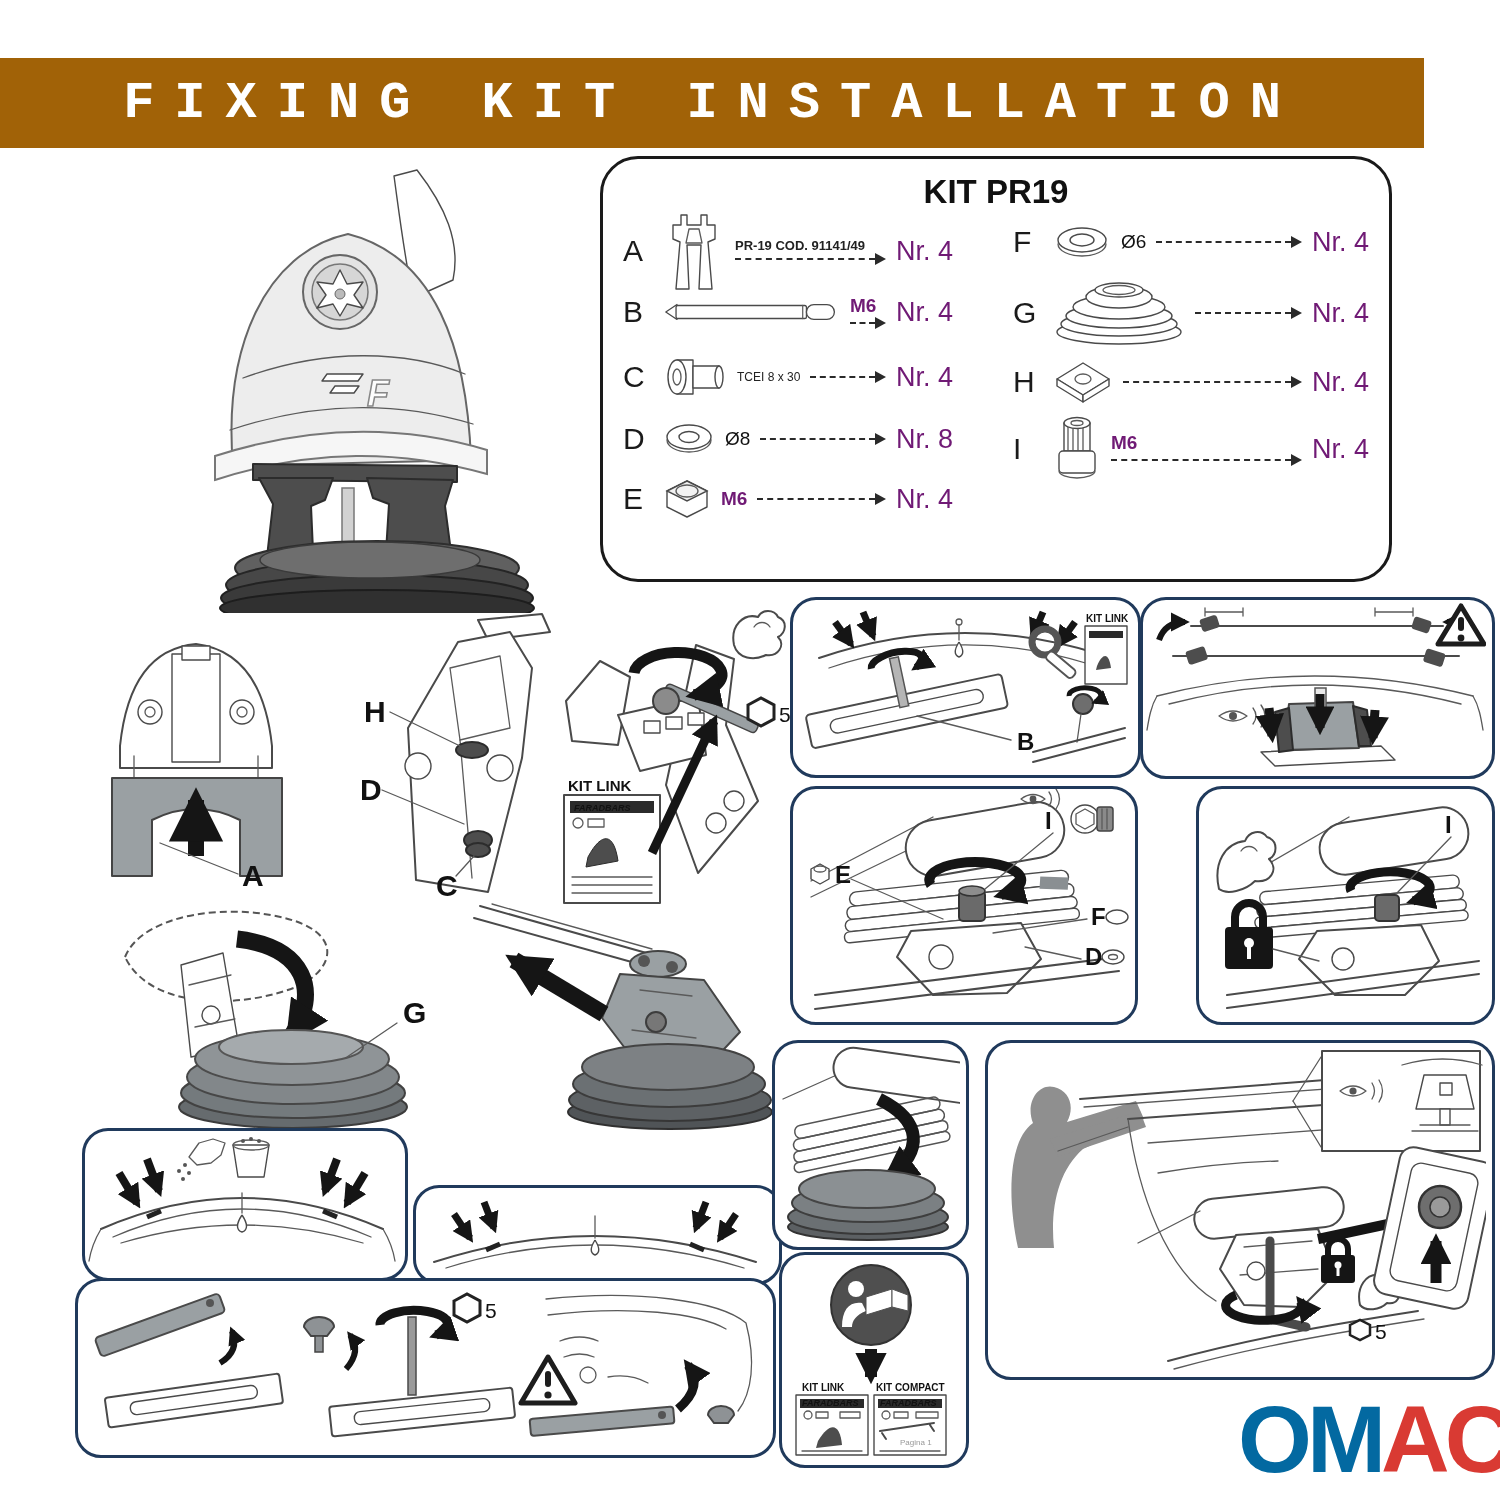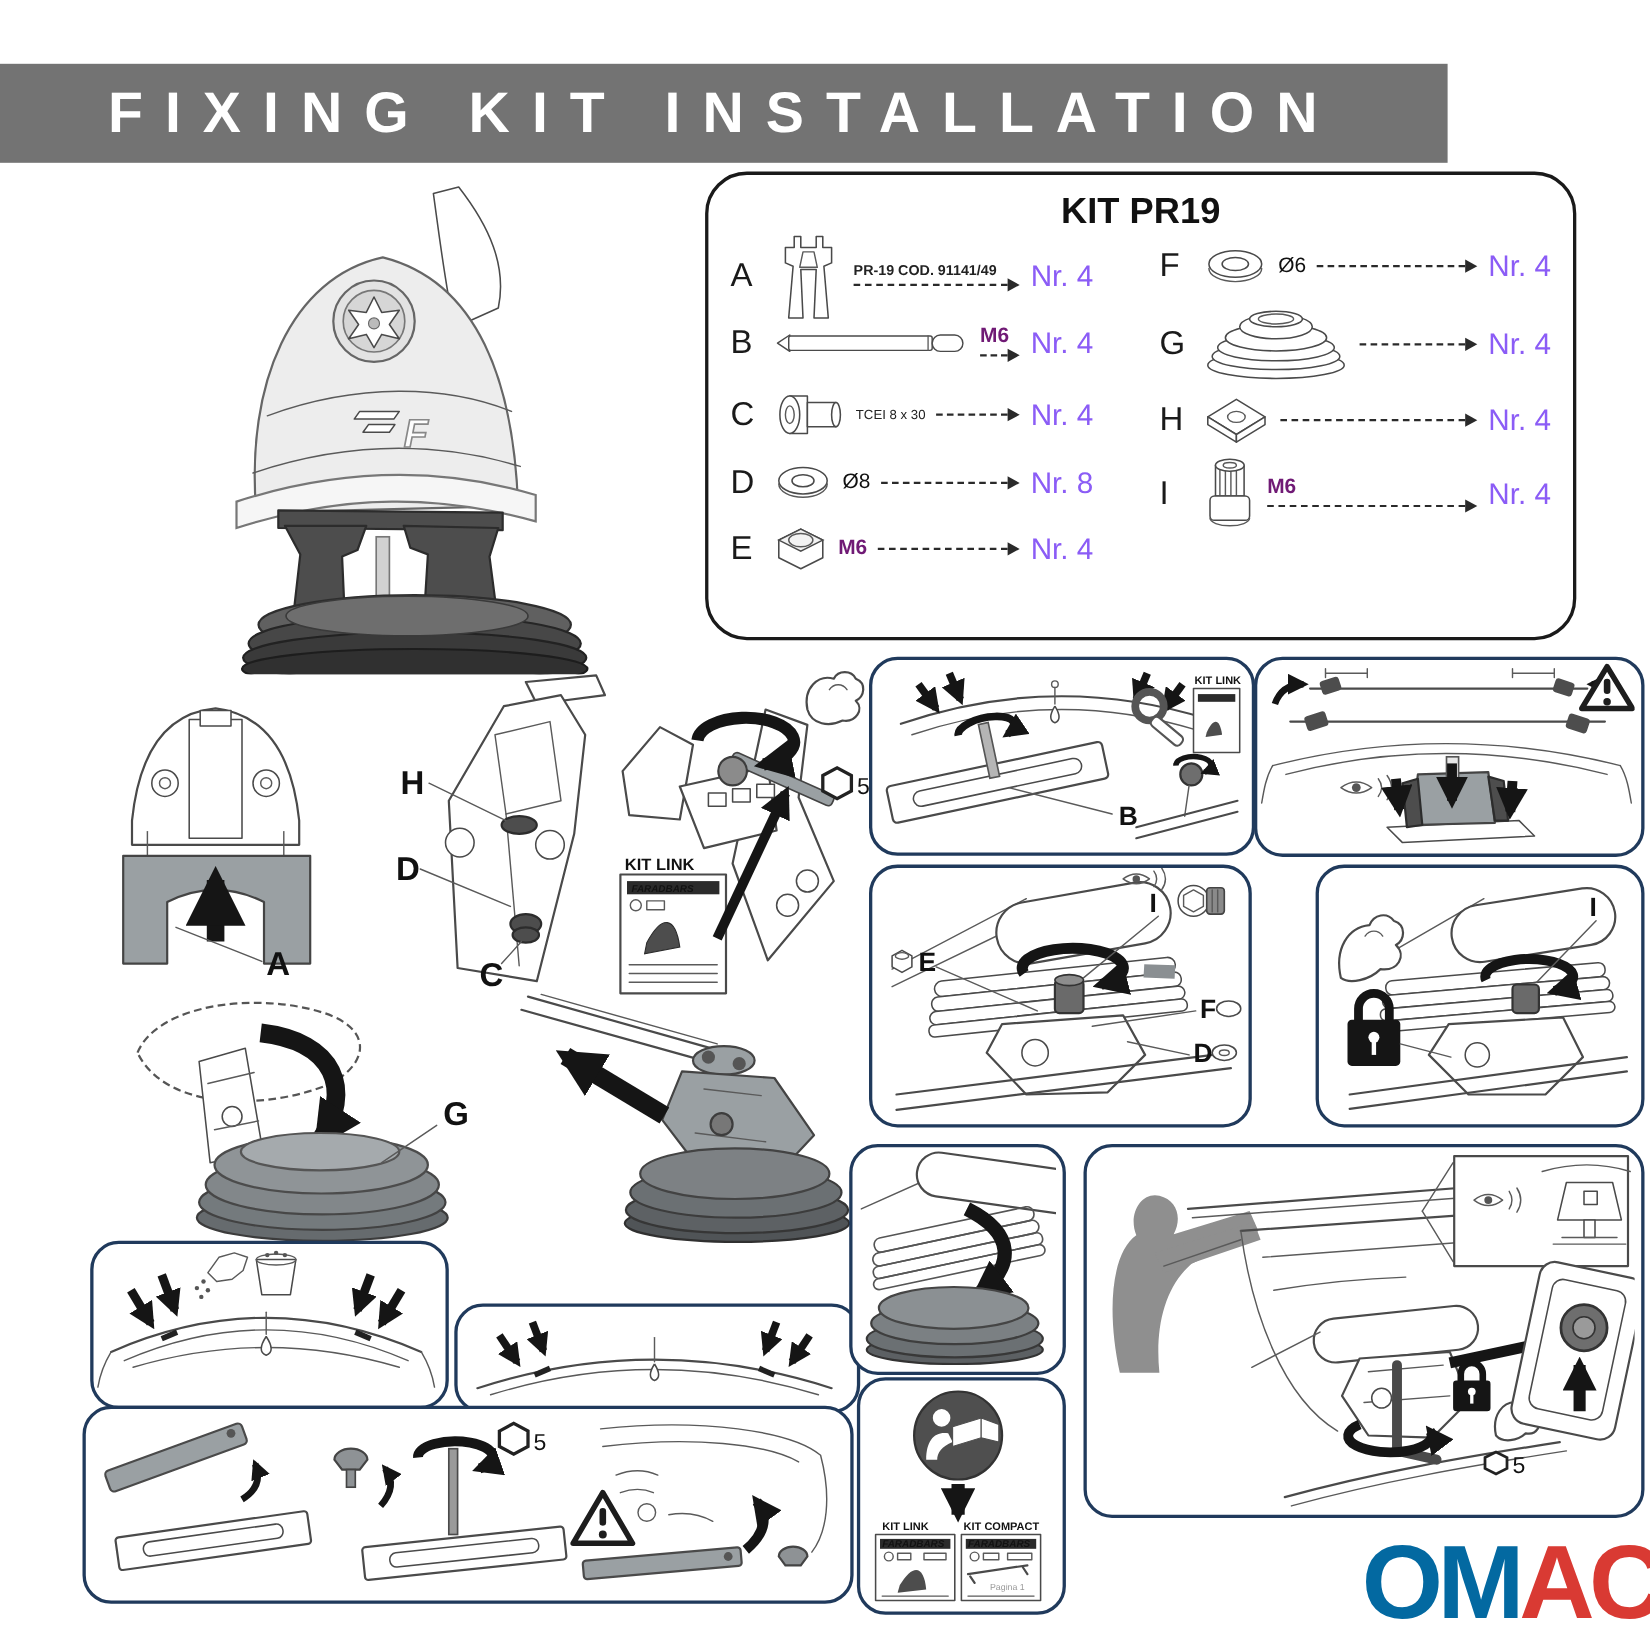--- a/index.html
+++ b/index.html
@@ -1,29 +1,29 @@
 <!DOCTYPE html>
 <html><head>
 <meta charset="utf-8">
 <style>
   html,body{margin:0;padding:0;background:#fff;}
   .canvas{position:relative;width:1500px;height:1500px;background:#fff;overflow:hidden;
           font-family:"Liberation Sans",sans-serif;color:#1a1a1a;}
   
-  .banner{position:absolute;left:0;top:58px;width:1316px;height:90px;background:#737373;
-          display:flex;align-items:center;justify-content:center;}
+  .banner{position:absolute;left:0;top:58px;width:1424px;height:90px;background:#a16207;
+          display:flex;align-items:center;justify-content:center;font-family:Liberation Mono, monospace;}
   .banner span{color:#fff;font-size:52px;font-weight:bold;letter-spacing:20px;white-space:nowrap;}
   
   .kitbox{position:absolute;left:600px;top:156px;width:786px;height:420px;
-          border:3px solid #1a1a1a;border-radius:38px;background:#fff;margin-left:41px;}
+          border:3px solid #1a1a1a;border-radius:38px;background:#fff;}
   .kittitle{position:absolute;left:0;top:14px;width:100%;text-align:center;
             font-size:33px;font-weight:bold;color:#111;}
   .krow{position:absolute;display:flex;align-items:center;gap:10px;}
   .kletter{font-size:30px;color:#1a1a1a;width:30px;flex:none;}
-  .kqty{font-size:27px;color:#8b5cf6;white-space:nowrap;flex:none;}
+  .kqty{font-size:27px;color:#701a75;white-space:nowrap;flex:none;}
   .kspec{font-size:12px;color:#222;white-space:nowrap;}
   .kspec-sm{font-size:13px;font-weight:bold;color:#222;white-space:nowrap;}
   .kspec-b{font-size:19px;font-weight:bold;color:#701a75;white-space:nowrap;}
   .kspec-dia{font-size:19px;color:#111;white-space:nowrap;}
   .kcol{flex:1;display:flex;flex-direction:column;justify-content:space-between;}
   .darrow{flex:1;display:flex;align-items:center;min-width:36px;}
   .darrow .dl{flex:1;border-top:2.5px dashed #2a2a2a;}
   .darrow .dh{width:0;height:0;border-left:11px solid #2a2a2a;border-top:6px solid transparent;
               border-bottom:6px solid transparent;flex:none;}
   

